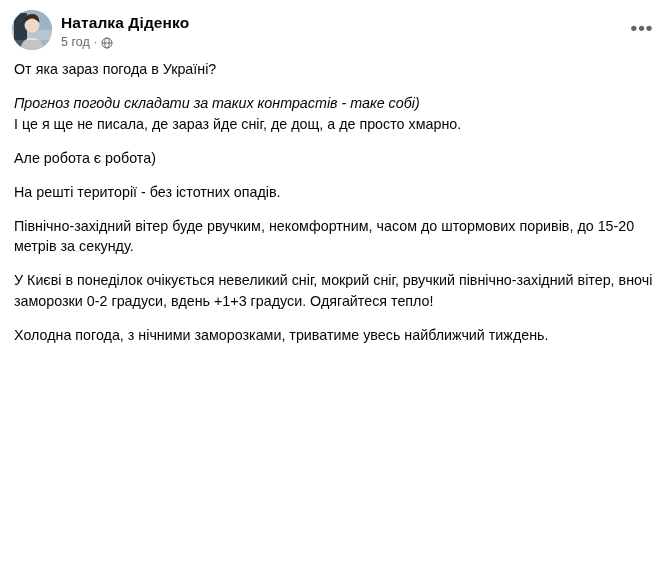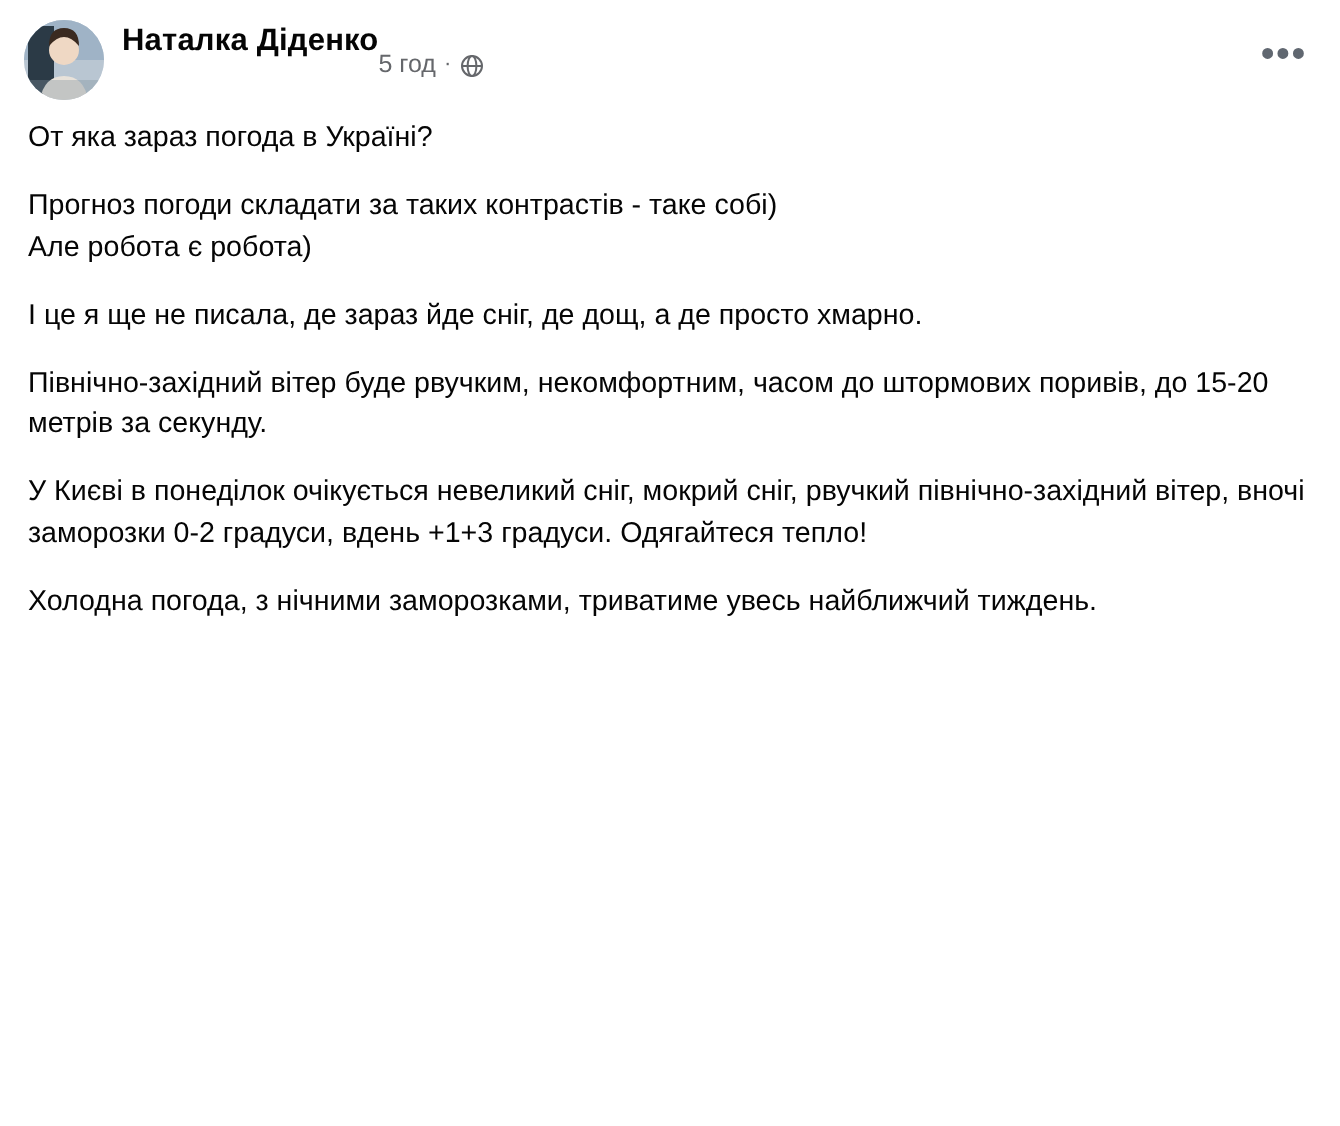--- a/index.html
+++ b/index.html
@@ -32,21 +32,21 @@
     border-radius: 50%;
     overflow: hidden;
     flex: 0 0 40px;
     background: #c9d2dc;
     margin-right: 9px;
     position: relative;
   }
   .avatar svg { display: block; }
   .header-text {
     display: flex;
-    flex-direction: row;
+    flex-direction: column;
     justify-content: center;
     min-height: 40px;
     padding-top: 1px;
   }
   .author-name {
     font-size: 15.5px;
     font-weight: bold;
     color: #050505;
     line-height: 19px;
     letter-spacing: 0.1px;
@@ -96,20 +96,21 @@
     line-height: 20.5px;
     color: #050505;
     padding: 0 2px;
   }
   .para {
     margin: 0 0 13.5px 0;
     white-space: pre-wrap;
   }
   .para.tight {
     margin-bottom: 0;
+    font-style: italic;
   }
   .para:last-child {
     margin-bottom: 0;
   }
 </style>
 </head>
 <body>
 
 <div class="post">
 
@@ -143,21 +144,22 @@
     </div>
 
     <div class="more-button">
       <span class="more-dots">•••</span>
     </div>
   </div>
 
   <div class="post-body">
     <p class="para">От яка зараз погода в Україні?</p>
     <p class="para tight">Прогноз погоди складати за таких контрастів - таке собі)</p>
+    <p class="para">І це я ще не писала, де зараз йде сніг, де дощ, а де просто хмарно.</p>
     <p class="para">Але робота є робота)</p>
-    <p class="para">І це я ще не писала, де зараз йде сніг, де дощ, а де просто хмарно.</p>
+    <p class="para">На решті території - без істотних опадів.</p>
     <p class="para">Північно-західний вітер буде рвучким, некомфортним, часом до штормових поривів, до 15-20 метрів за секунду.</p>
     <p class="para">У Києві в понеділок очікується невеликий сніг, мокрий сніг, рвучкий північно-західний вітер, вночі заморозки 0-2 градуси, вдень +1+3 градуси. Одягайтеся тепло!</p>
     <p class="para">Холодна погода, з нічними заморозками, триватиме увесь найближчий тиждень.</p>
 
   </div>
 
 </div>
 
 </body></html>

